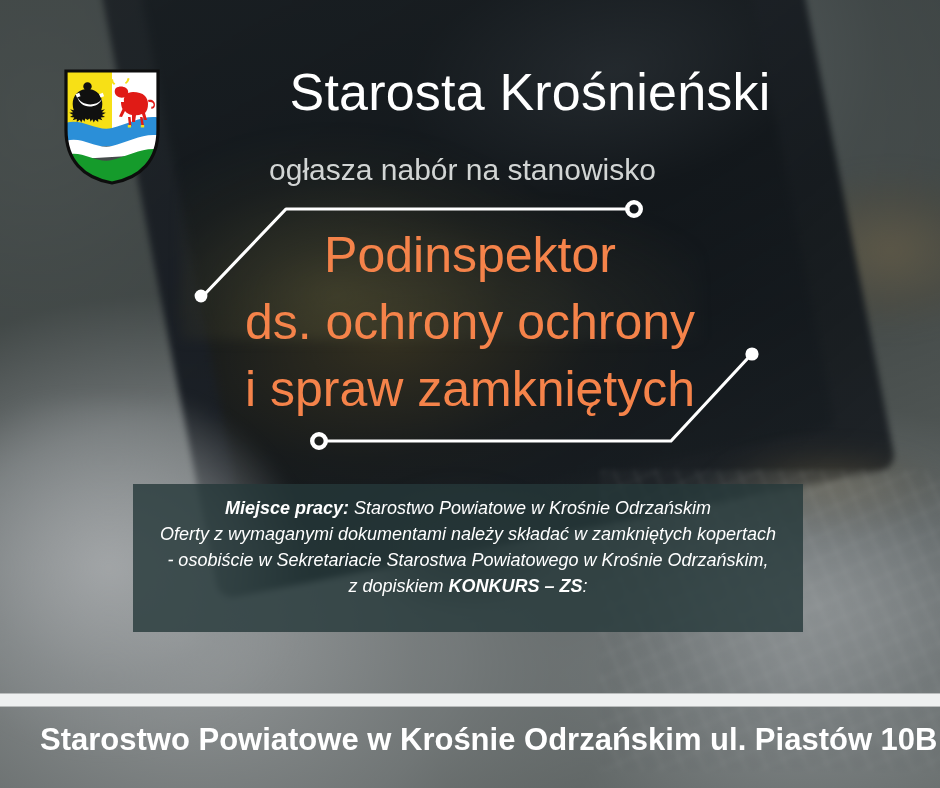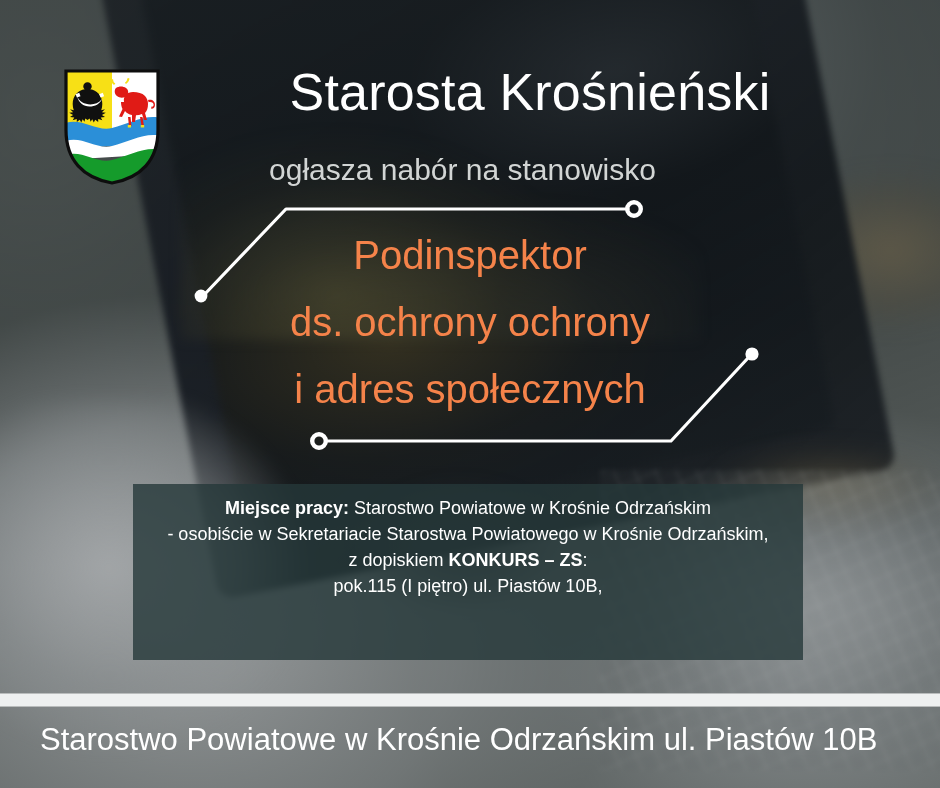--- a/index.html
+++ b/index.html
@@ -186,36 +186,37 @@
   }
 
   
   .position {
     position: absolute;
     left: 130px;
     top: 222px;
     width: 680px;
     text-align: center;
     color: #f5834a;
-    font-size: 40px;
+    font-size: 50px;
     font-weight: 400;
     line-height: 67px;
   }
   .position .ln { display: block; white-space: nowrap; }
 
   
   .infobox {
     position: absolute;
     left: 133px;
     top: 484px;
     width: 670px;
-    height: 176px;
+    height: 148px;
     background: rgba(38,56,58,0.80);
     box-sizing: border-box;
     padding: 11px 14px 8px 14px;
+    font-style: italic;
   }
   .infobox p {
     margin: 0;
     color: #ffffff;
     font-size: 18px;
     line-height: 26px;
     text-align: center;
     white-space: nowrap;
   }
   .infobox b { font-weight: 700; }
@@ -231,21 +232,21 @@
     border-top: 1px solid #b9bcbc;
     border-bottom: 1px solid #b9bcbc;
   }
   .footer-text {
     position: absolute;
     left: 40px;
     top: 720px;
     width: 860px;
     color: #ffffff;
     font-size: 31px;
-    font-weight: 400;
+    font-weight: 700;
     line-height: 40px;
     white-space: nowrap;
   }
 </style>
 </head>
 <body>
 
 <div id="poster">
 
   <div class="bg-layer">
@@ -325,26 +326,26 @@
     <g>
       <polyline points="327,441 671,441 748,358" fill="none" stroke="#ffffff" stroke-width="3.2" stroke-linecap="round" stroke-linejoin="round"></polyline>
       <circle cx="319" cy="441" r="6.8" fill="none" stroke="#ffffff" stroke-width="4.4"></circle>
       <circle cx="752" cy="354" r="6.6" fill="#ffffff"></circle>
     </g>
   </svg>
 
   <div class="position">
     <span class="ln">Podinspektor</span>
     <span class="ln">ds. ochrony ochrony</span>
-    <span class="ln">i adres społecznych</span>
+    <span class="ln">i spraw zamkniętych</span>
   </div>
 
   <div class="infobox">
     <p><b>Miejsce pracy:</b><span> Starostwo Powiatowe w Krośnie Odrzańskim</span></p>
+    <p>Oferty z wymaganymi dokumentami należy składać w zamkniętych kopertach</p>
     <p>- osobiście w Sekretariacie Starostwa Powiatowego w Krośnie Odrzańskim,</p>
     <p><span>z dopiskiem </span><b>KONKURS – ZS</b><span>:</span></p>
-    <p>pok.115 (I piętro) ul. Piastów 10B,</p>
   </div>
 
   <div class="divider"></div>
   <div class="footer-text">Starostwo Powiatowe w Krośnie Odrzańskim ul. Piastów 10B</div>
 
 </div>
 
 </body></html>

